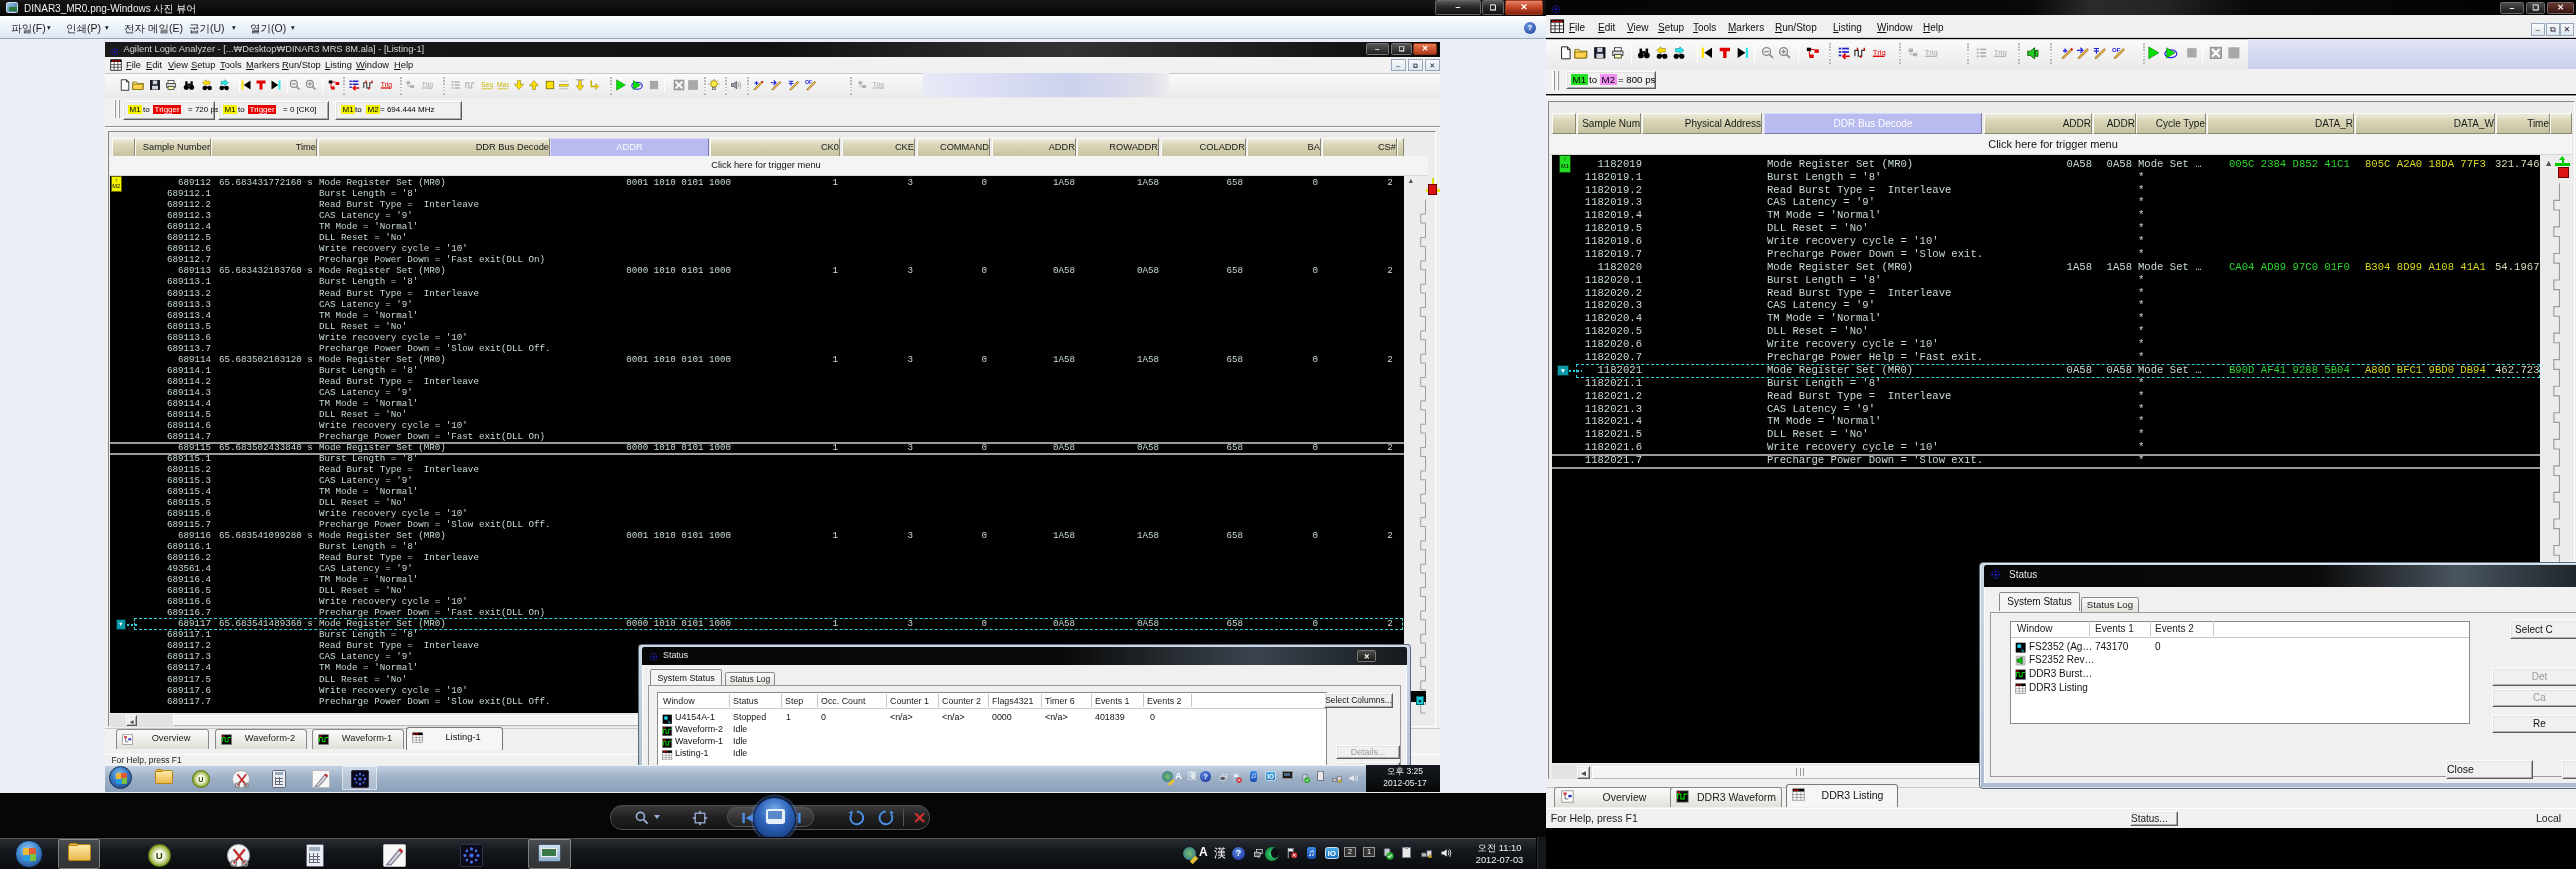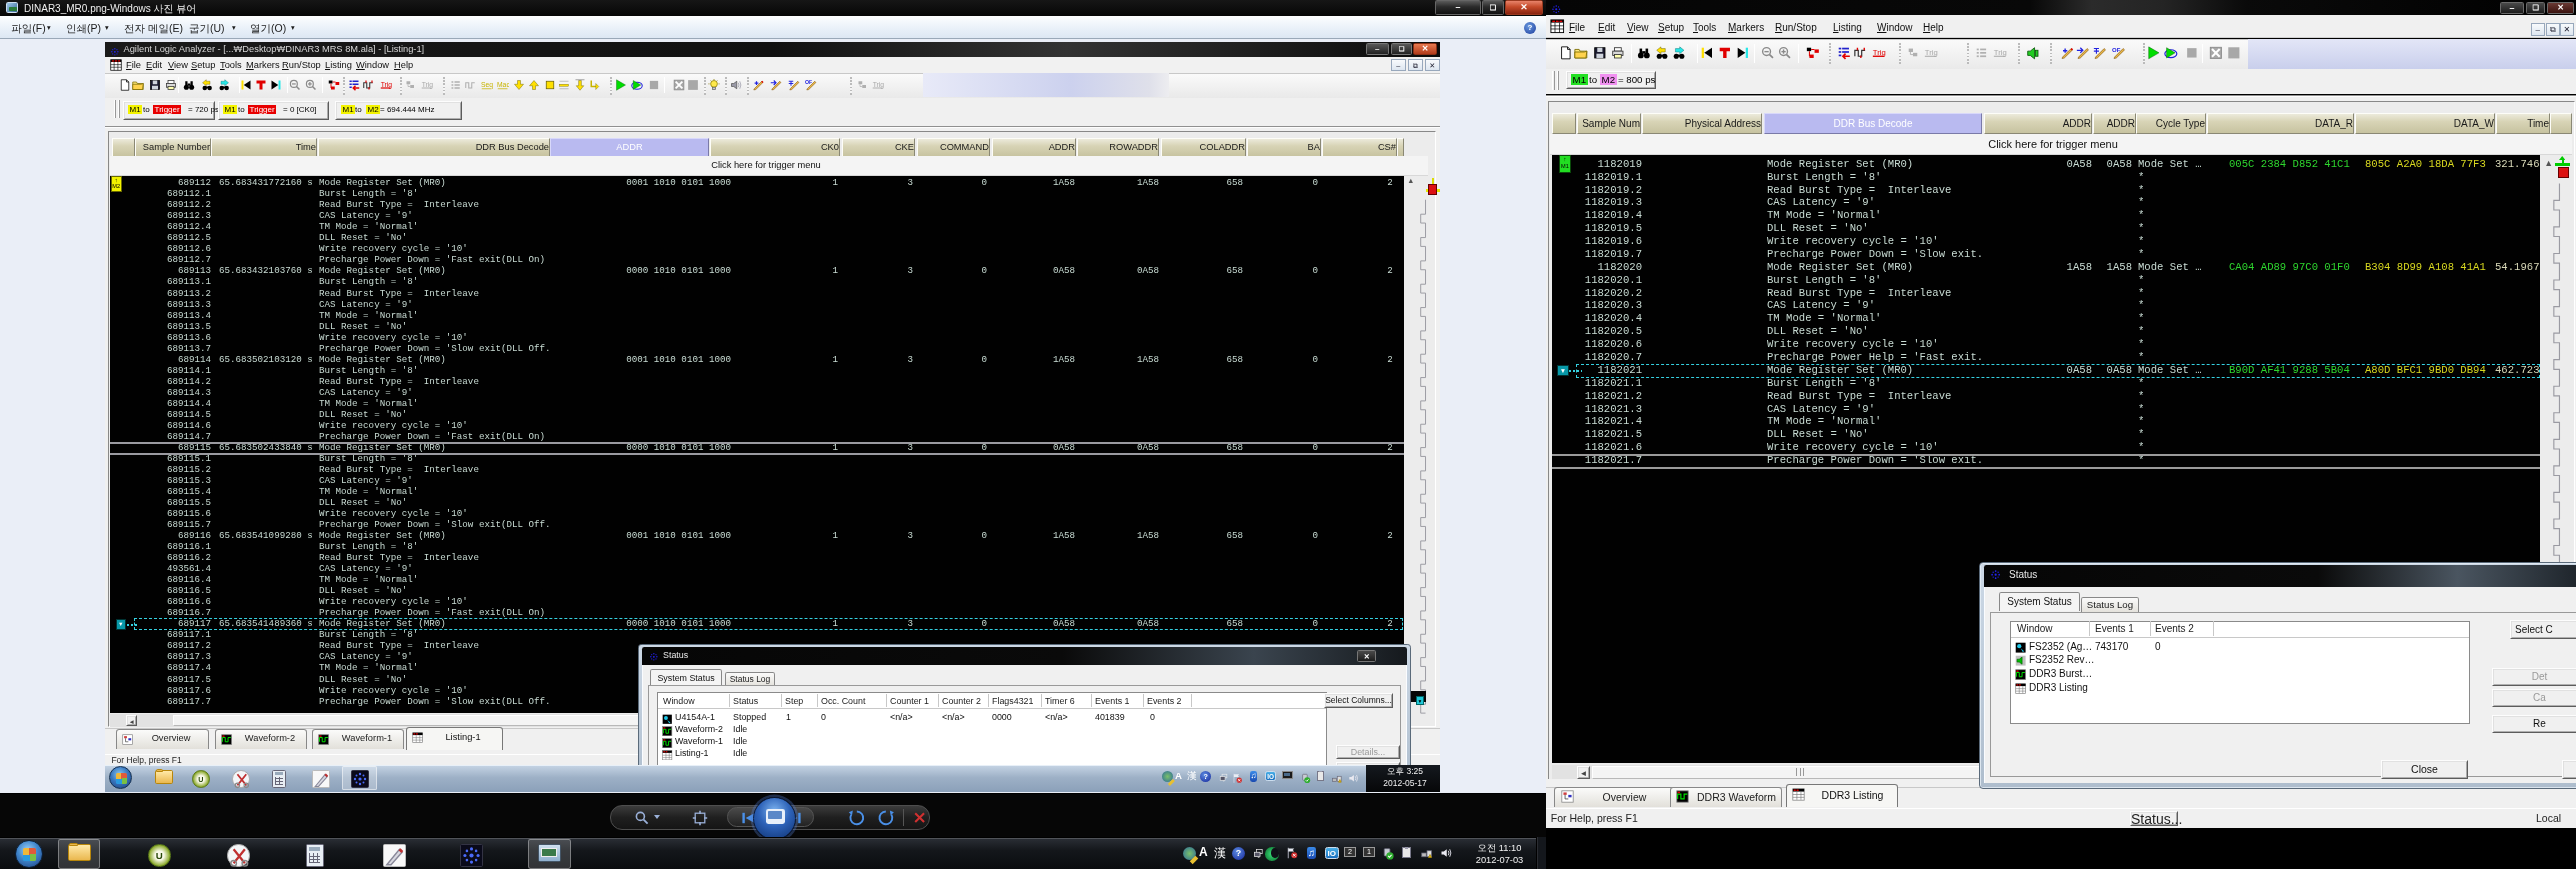--- a/index.html
+++ b/index.html
@@ -295,21 +295,21 @@
 <div class="abs" style="left:246px;top:788px;width:13px;height:13px"><svg width="13" height="13" viewBox="0 0 16 16" xmlns="http://www.w3.org/2000/svg">
         <rect x="1" y="1" width="14" height="14" fill="#fff" stroke="#888"></rect>
         <rect x="1" y="1" width="14" height="3.4" fill="#000"></rect>
         <rect x="2" y="1.8" width="2.6" height="1.8" fill="#e00000"></rect>
         <rect x="5.6" y="1.8" width="2.6" height="1.8" fill="#e00000"></rect>
         <path d="M6 4.5v10M11 4.5v10M1 8h14M1 11.5h14" stroke="#777" stroke-width=".8"></path>
       </svg></div>
 <div class="abs" style="left:264px;top:789px;width:85px;text-align:center;font-size:10.5px;color:#111">DDR3 Listing</div>
 <div class="abs" style="left:0;top:808px;width:1030px;height:19.3px;background:#f0f0f0;border-top:0.8px solid #fff"></div>
 <div class="abs" style="left:4.8px;top:812px;font-size:10.5px;color:#222">For Help, press F1</div>
-<div class="abs btn3d" style="left:584px;top:811px;width:48px;height:15.3px;font-size:14px;text-align:center;line-height:14.5px;color:#222">Status...</div>
+<div class="abs btn3d" style="left:584px;top:811px;width:48px;height:15.3px;font-size:10px;line-height:14.5px;color:#222">Status...</div>
 <div class="abs" style="left:990px;top:812px;font-size:10.5px;color:#222">Local</div>
 <div class="abs" style="left:0;top:828px;width:1030px;height:42px;background:#000"></div>
 <div class="abs" style="left:433px;top:562px;width:612px;height:227px;background:linear-gradient(180deg,#cdd9e6,#aebdcd);border:0.8px solid #5a6a7a;border-radius:4px;box-shadow:inset 0 0 0 0.8px #e8f0f8"></div>
 <div class="abs" style="left:438px;top:565px;width:607px;height:22px;background:linear-gradient(90deg,#060606 0%,#0a0a0a 55%,#4a5560 78%,#1a2026 100%);border-radius:2.4px 2.4px 0 0"></div>
 <div class="abs" style="left:444px;top:568px;width:11.3px;height:11.3px"><svg width="11.3" height="11.3" viewBox="0 0 16 16" xmlns="http://www.w3.org/2000/svg">
         <g fill="#2222ee">
           <circle cx="8" cy="8" r="1.6"></circle>
           <circle cx="8" cy="3" r="1.2"></circle>
           <circle cx="8" cy="13" r="1.2"></circle>
           <circle cx="3" cy="8" r="1.2"></circle>
@@ -357,21 +357,21 @@
         <rect x="1" y="1" width="14" height="3.4" fill="#000"></rect>
         <rect x="2" y="1.8" width="2.6" height="1.8" fill="#e00000"></rect>
         <rect x="5.6" y="1.8" width="2.6" height="1.8" fill="#e00000"></rect>
         <path d="M6 4.5v10M11 4.5v10M1 8h14M1 11.5h14" stroke="#777" stroke-width=".8"></path>
       </svg></div>
 <div class="abs" style="left:483px;top:682px;font-size:10px;color:#111;white-space:nowrap">DDR3 Listing</div>
 <div class="abs btn3d" style="left:964px;top:620px;width:76px;height:18.5px;font-size:10px;text-align:left;padding-left:4px;line-height:17px;color:#111">Select C</div>
 <div class="abs btn3d" style="left:946px;top:668px;width:95px;height:17.7px;font-size:10px;text-align:center;line-height:16px;color:#999">Det</div>
 <div class="abs btn3d" style="left:946px;top:689px;width:95px;height:17.7px;font-size:10px;text-align:center;line-height:16px;color:#999">Ca</div>
 <div class="abs btn3d" style="left:946px;top:715px;width:95px;height:17.7px;font-size:10px;text-align:center;line-height:16px;color:#111">Re</div>
-<div class="abs btn3d" style="left:835px;top:760px;width:87px;height:19.3px;font-size:10.5px;text-align:center;line-height:17.7px;color:#111">Close</div>
+<div class="abs btn3d" style="left:900px;top:760px;width:87px;height:19.3px;font-size:10.5px;text-align:left;line-height:17.7px;color:#111">Close</div>
 <div class="abs btn3d" style="left:1016px;top:760px;width:29px;height:19.3px;"></div>
 </div>
 <div class="abs" style="left:0;top:0;width:1546px;height:869px;background:#000">
 <div class="abs" style="left:0;top:0;width:1546px;height:16px;background:linear-gradient(180deg,#161616,#060606)"></div>
 <div class="abs" style="left:6.4px;top:2.4px;width:12px;height:10.5px;background:linear-gradient(135deg,#9ec8e8,#3a6a9a);border:0.8px solid #cde;border-radius:1.6px">
       <div class="abs" style="left:1.6px;top:4px;width:8px;height:4px;background:#2a7a3a;border-radius:0.8px"></div>
     </div>
 <div class="abs" style="left:24px;top:2.4px;font-size:10px;color:#f0f0f0;white-space:nowrap">DINAR3_MR0.png-Windows 사진 뷰어</div>
 <div class="abs" style="left:1435px;top:0px;width:46px;height:14.5px;background:linear-gradient(180deg,#5a5a5a,#2a2a2a 45%,#111);border:0.8px solid #666;border-radius:1.6px;color:#fff;font-size:8.9px;font-weight:bold;text-align:center;line-height:13px">–</div>
 <div class="abs" style="left:1482px;top:0px;width:22px;height:14.5px;background:linear-gradient(180deg,#5a5a5a,#2a2a2a 45%,#111);border:0.8px solid #666;border-radius:1.6px;color:#fff;font-size:7.2px;font-weight:bold;text-align:center;line-height:13px">❏</div>

